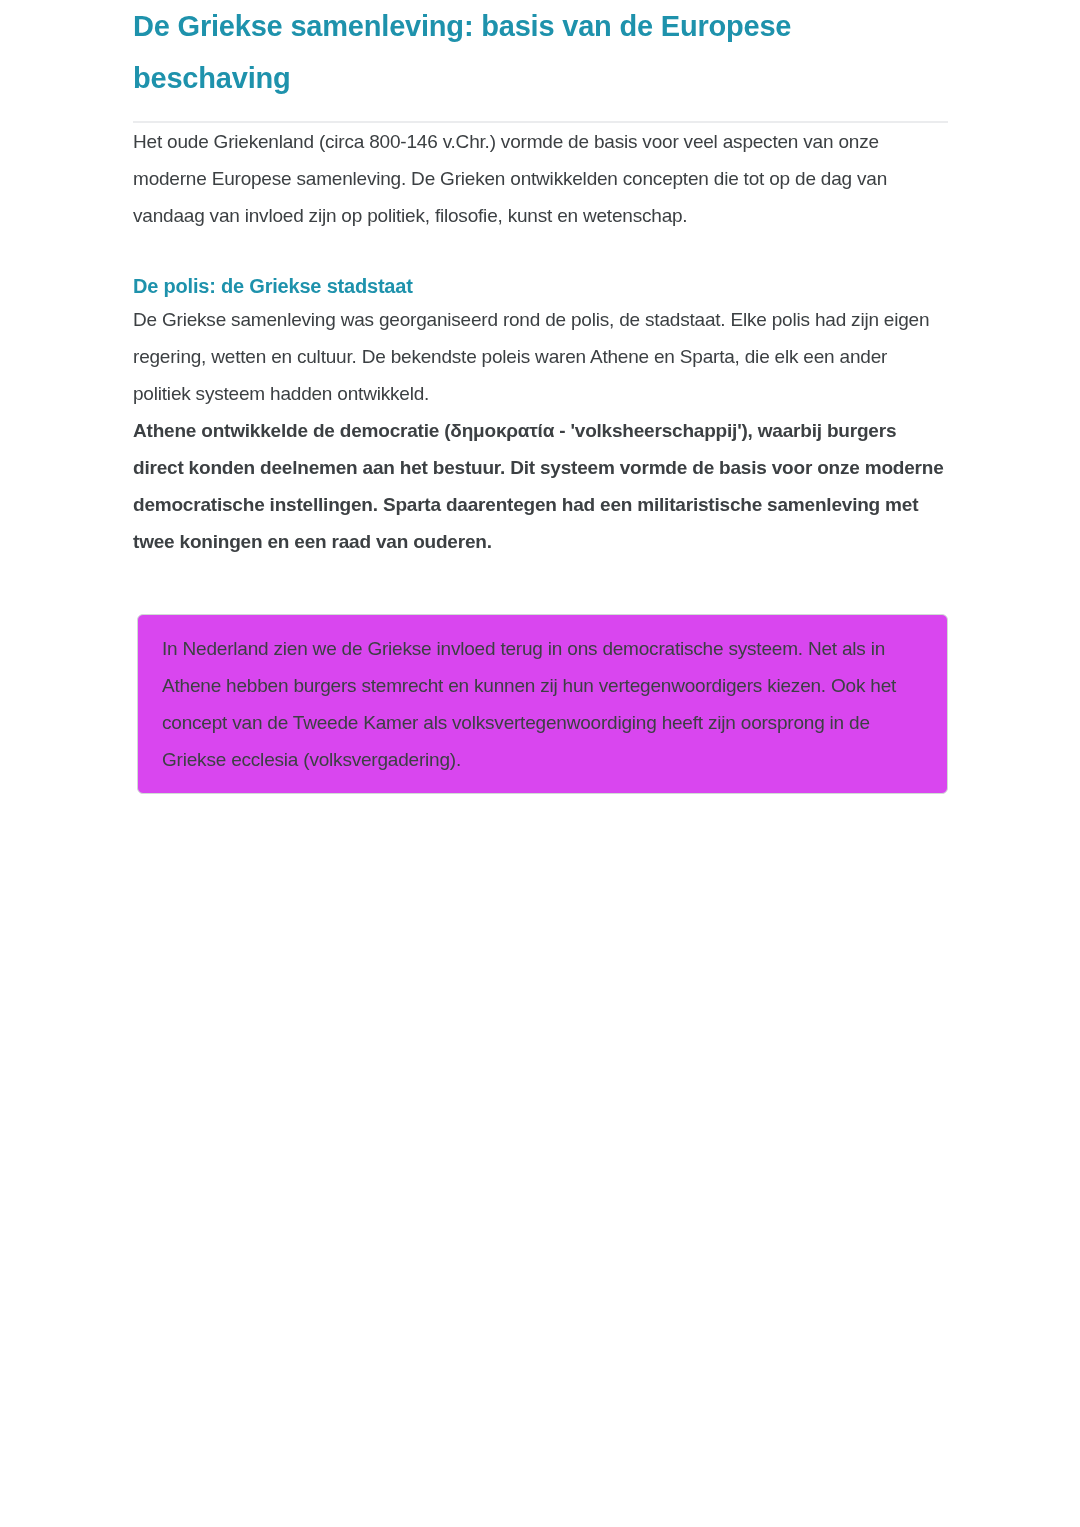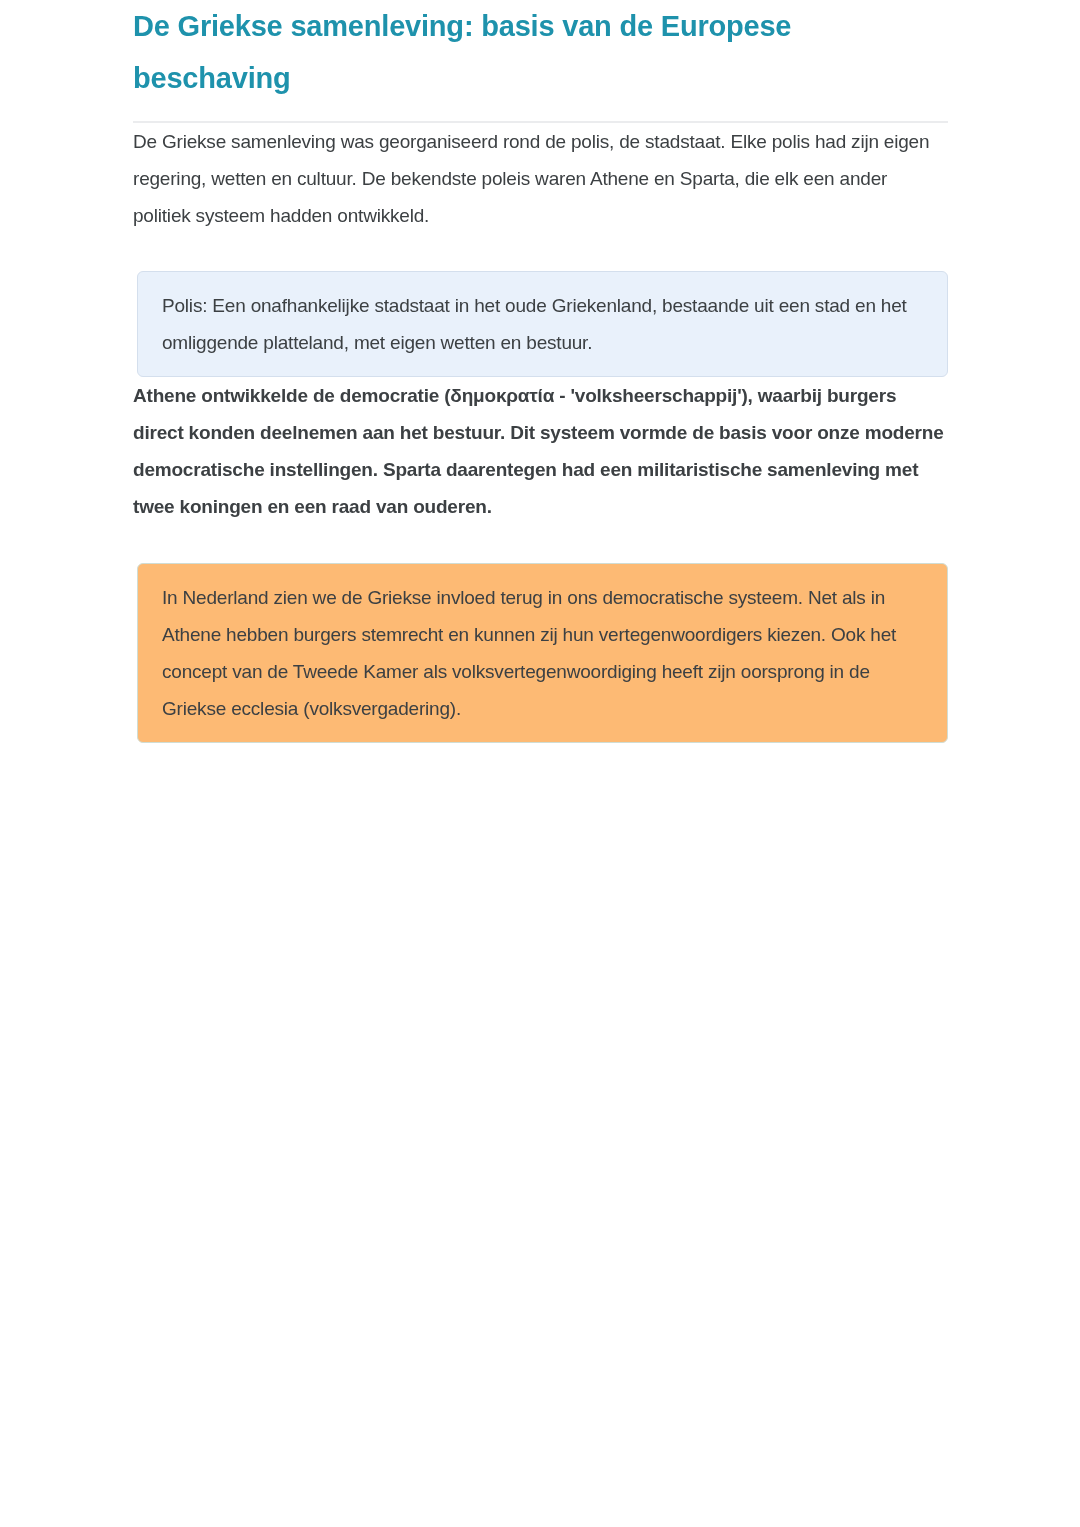--- a/index.html
+++ b/index.html
@@ -60,42 +60,41 @@
     border-radius: 6px;
     padding: 15px 26px 15px 24px;
   }
   .callout p { margin: 0; }
   .callout-definition {
     margin-top: 37px;
     background: #e9f1fb;
     border: 1px solid #d4dfed;
   }
   .callout-example {
-    margin-top: 38px;
-    background: #fdba74;
+    margin-top: 54px;
+    background: #d946ef;
     border: 1px solid #d0ddd4;
   }
 </style>
 </head>
 <body>
 
 <div class="page">
   <div class="content">
 
     <h1 class="page-title">De Griekse samenleving: basis van de Europese beschaving</h1>
 
     <hr class="divider">
 
+    <p class="body-text p-intro">Het oude Griekenland (circa 800-146 v.Chr.) vormde de basis voor veel aspecten van onze moderne Europese samenleving. De Grieken ontwikkelden concepten die tot op de dag van vandaag van invloed zijn op politiek, filosofie, kunst en wetenschap.</p>
 
+    <h2 class="section-heading">De polis: de Griekse stadstaat</h2>
 
     <p class="body-text p-polis">De Griekse samenleving was georganiseerd rond de polis, de stadstaat. Elke polis had zijn eigen regering, wetten en cultuur. De bekendste poleis waren Athene en Sparta, die elk een ander politiek systeem hadden ontwikkeld.</p>
 
-    <div class="callout callout-definition">
-      <p class="body-text">Polis: Een onafhankelijke stadstaat in het oude Griekenland, bestaande uit een stad en het omliggende platteland, met eigen wetten en bestuur.</p>
-    </div>
 
     <p class="body-text p-democracy">Athene ontwikkelde de democratie (δημοκρατία - 'volksheerschappij'), waarbij burgers direct konden deelnemen aan het bestuur. Dit systeem vormde de basis voor onze moderne democratische instellingen. Sparta daarentegen had een militaristische samenleving met twee koningen en een raad van ouderen.</p>
 
     <div class="callout callout-example">
       <p class="body-text">In Nederland zien we de Griekse invloed terug in ons democratische systeem. Net als in Athene hebben burgers stemrecht en kunnen zij hun vertegenwoordigers kiezen. Ook het concept van de Tweede Kamer als volksvertegenwoordiging heeft zijn oorsprong in de Griekse ecclesia (volksvergadering).</p>
     </div>
 
   </div>
 </div>
 

